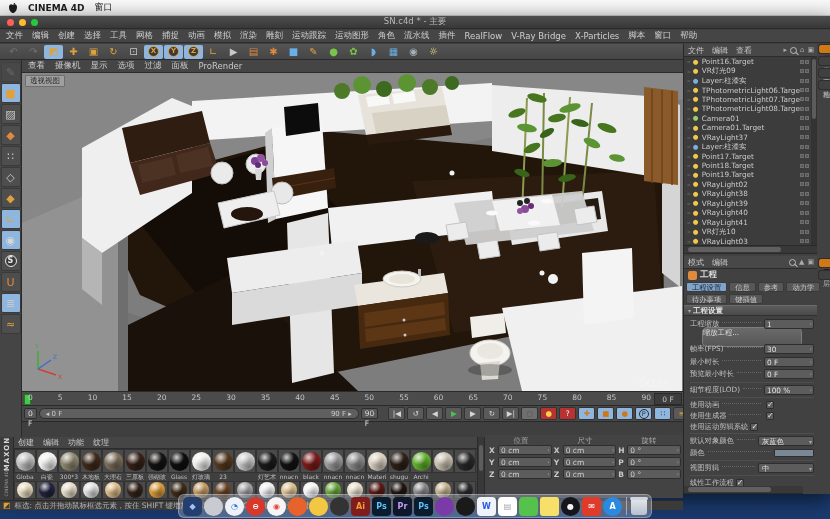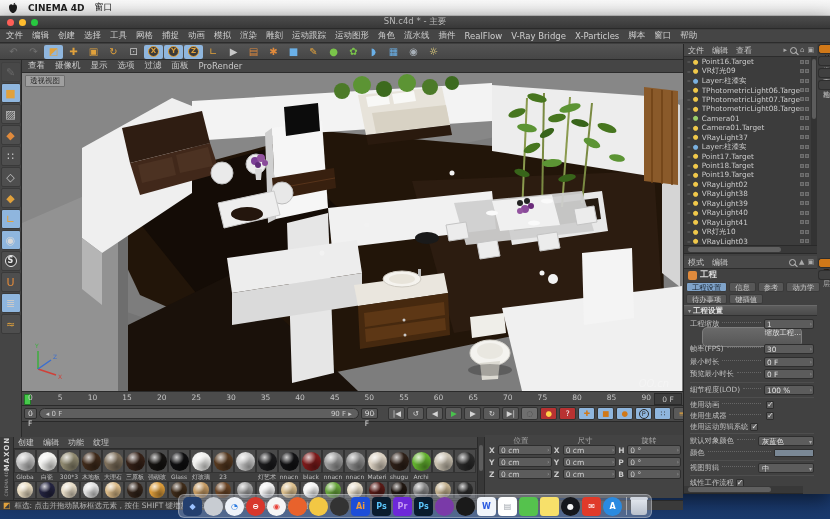--- a/index.html
+++ b/index.html
@@ -128,21 +128,21 @@
 .amtabs{display:flex;gap:2px;padding:1px 2px;flex-wrap:nowrap}
 .amtab{height:10px;line-height:9px;padding:0 5px;font-size:7.3px;background:#575757;color:#c8c8c8;border-radius:2px;border:1px solid #3a3a3a;white-space:nowrap}
 .amtab.act{background:#7fa3c9;color:#16202c}
 .amsec{height:11px;background:linear-gradient(#5c5c5c,#4a4a4a);border-top:1px solid #6a6a6a;border-bottom:1px solid #303030;font-size:7.5px;font-weight:bold;color:#ddd;padding-left:4px;line-height:10px}
 .amsec::before{content:"▾ ";font-size:6px;color:#aaa}
 .ambody{padding:2px 3px 0 6px;font-size:7.3px;color:#c0c0c0}
 .frow{display:flex;align-items:center;height:12.5px}
 .frow .lead{flex:1;border-bottom:1px dotted #666;margin:0 3px 3px 3px;min-width:4px}
 .finput{width:50px;height:10px;background:#5c5c5c;border:1px solid #2e2e2e;border-radius:2px;color:#e0e0e0;padding:0 2px;line-height:9px;position:relative;flex-shrink:0}
 .finput::after{content:"›";position:absolute;right:1px;top:0;color:#999;font-size:6.5px}
-.fbtn{width:100px;height:20px;margin:1px auto;background:linear-gradient(#6a6a6a,#565656);border:1px solid #7e7e7e;border-radius:5px;text-align:right;line-height:9px;color:#ddd}
+.fbtn{width:100px;height:20px;margin:1px auto;background:linear-gradient(#6a6a6a,#565656);border:1px solid #7e7e7e;border-radius:5px;text-align:left;line-height:9px;color:#ddd}
 .chk{width:8px;height:8px;background:#5c5c5c;border:1px solid #2e2e2e;border-radius:1px;position:relative;margin-left:2px;flex-shrink:0}
 .chk::after{content:"✓";position:absolute;left:0;top:-2px;font-size:8px;color:#e8e8e8}
 .fdd{width:56px;height:10px;background:#5c5c5c;border:1px solid #2e2e2e;border-radius:2px;color:#e0e0e0;padding:0 9px 0 3px;line-height:9px;position:relative;flex-shrink:0}
 .fdd::after{content:"▾";position:absolute;right:1px;top:0;font-size:6px;color:#aaa}
 .swatch{width:40px;height:8px;border:1px solid #2e2e2e;border-radius:1px;flex-shrink:0}
 .divider{height:1px;background:#383838;border-bottom:1px solid #4e4e4e;margin:1px 0}
 .sidetabs{position:absolute;left:133px;top:0;width:14px;display:flex;flex-direction:column;gap:2px}
 .vtab{writing-mode:vertical-rl;text-orientation:upright;font-size:7px;background:#404040;color:#b0b0b0;border:1px solid #2e2e2e;border-right:none;border-radius:3px 0 0 3px;padding:4px 0;text-align:center;width:13px;margin-left:1px}
 .vtab.act{background:#d07818;color:#2a1604;font-weight:bold}
 
@@ -1227,25 +1227,25 @@
       <span class="dicon" style="background: rgb(216, 55, 44); color: rgb(255, 255, 255); border-radius: 50%;">⊖</span>
 
       <span class="dicon" style="background: rgb(245, 245, 245); color: rgb(232, 69, 60); border-radius: 50%;">◉</span>
 
       <span class="dicon" style="background: rgb(232, 98, 44); color: rgb(255, 255, 255); border-radius: 50%;"></span>
 
       <span class="dicon" style="background: rgb(242, 199, 68); color: rgb(255, 255, 255); border-radius: 50%;"></span>
 
       <span class="dicon" style="background: rgb(51, 51, 51); color: rgb(153, 153, 153); border-radius: 50%;"></span>
 
-      <span class="dicon" style="background: #1d4ed8; color: rgb(242, 157, 56); border-radius: 4px;">Ai</span>
+      <span class="dicon" style="background: #7f1d1d; color: rgb(242, 157, 56); border-radius: 4px;">Ai</span>
 
       <span class="dicon" style="background: rgb(10, 28, 46); color: rgb(90, 195, 247); border-radius: 4px;">Ps</span>
 
-      <span class="dicon" style="background: #6d28d9; color: rgb(199, 157, 242); border-radius: 4px;">Pr</span>
+      <span class="dicon" style="background: #0f172a; color: rgb(199, 157, 242); border-radius: 4px;">Pr</span>
 
       <span class="dicon" style="background: rgb(10, 28, 46); color: rgb(90, 195, 247); border-radius: 4px;">Ps</span>
 
       <span class="dicon" style="background: rgb(122, 58, 168); color: rgb(255, 255, 255); border-radius: 50%;"></span>
 
       <span class="dicon" style="background: rgb(26, 26, 26); color: rgb(119, 119, 119); border-radius: 50%;"></span>
 
       <span class="dicon" style="background: rgb(240, 244, 250); color: rgb(42, 90, 224); border-radius: 4px;">W</span>
 
       <span class="dicon" style="background: rgb(255, 255, 255); color: rgb(154, 160, 168); border-radius: 4px;">▤</span>

